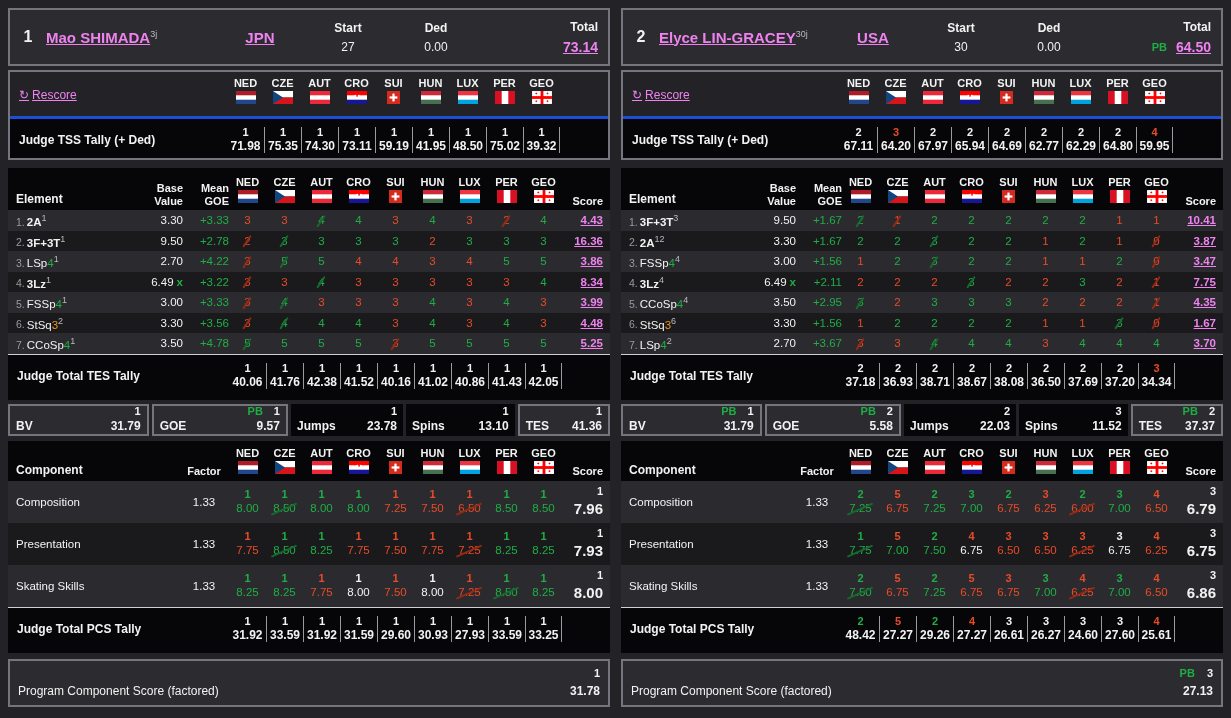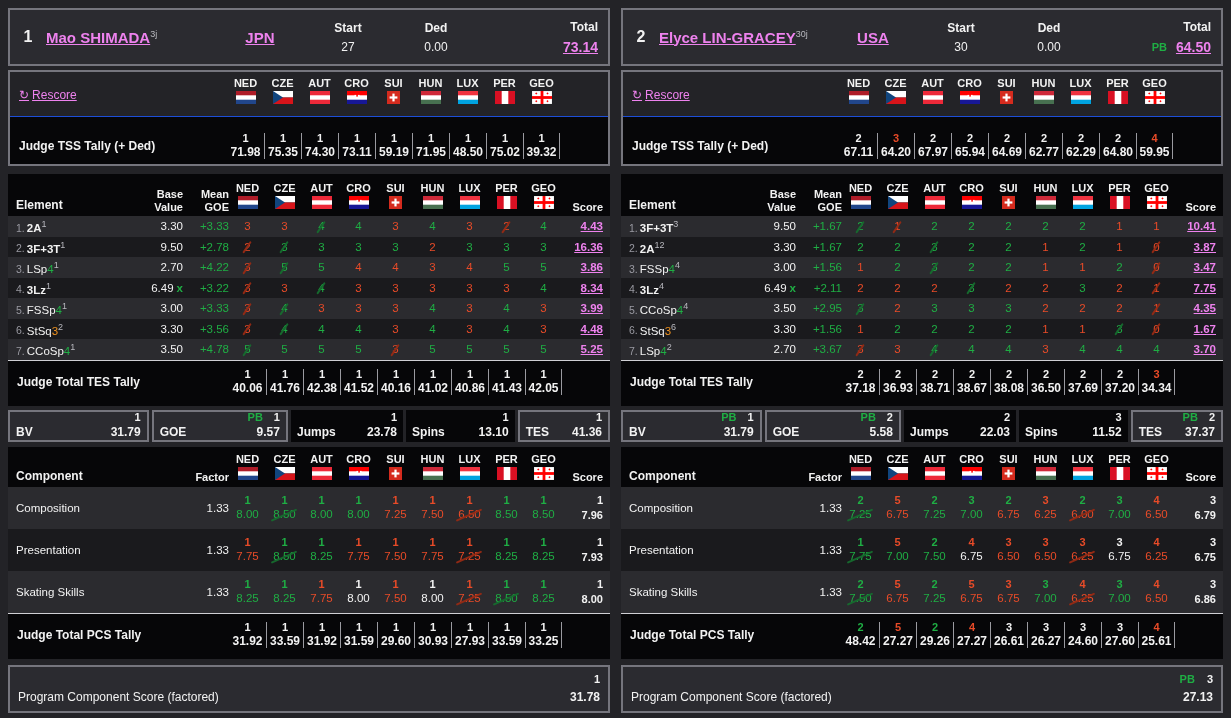--- a/index.html
+++ b/index.html
@@ -30,21 +30,21 @@
   .sval{font-size:12px}
   .stat.total{flex:0 0 118px}
   .stat.total .slbl{text-align:right}
   .totalline{display:flex;justify-content:flex-end;align-items:center;gap:9px}
   .totalv{font-weight:700;font-size:14px}
 
   
   .judgebox{margin-top:4px;background:var(--dark)}
   .jrow{display:flex;align-items:stretch}
   .jrow.heads{background:#232327;padding:5px 0 4px;min-height:44px}
-  .jrow.tallyrow{background:var(--dark);border-top:1px solid #1d4ed8;padding:16px 0 5px}
+  .jrow.tallyrow{background:var(--dark);border-top:3px solid #1d4ed8;padding:8px 0 5px}
   .jlabel{flex:1;display:flex;align-items:center;padding-left:9px;font-size:12px}
   .tlabel{font-weight:700}
   .jcols{display:flex;flex:0 0 333px;width:333px}
   .scorecol{flex:0 0 48px}
   .jc{flex:0 0 37px;text-align:center}
   .jcode{font-size:11px;font-weight:700;line-height:1.2}
   .flag{display:inline-block;margin-top:1px;line-height:0}
   .tcell{display:flex;flex-direction:column;justify-content:center;gap:2px}
   .tcell{border-left:1px solid var(--sep)}
   .tcell:first-child{border-left:none}
@@ -83,29 +83,29 @@
   .sbox{display:flex;flex-direction:column;justify-content:center;gap:3px;
         padding:2px 6px;background:var(--dark)}
   .sbox.boxed{border:2px solid var(--border);background:var(--panelbg)}
   .stop{display:flex;justify-content:flex-end;align-items:center;gap:11px;font-size:11px;font-weight:700;line-height:1}
   .sbot{display:flex;justify-content:space-between;font-size:12px;font-weight:700;line-height:1.1}
 
   
   .comptable{margin-top:5px;background:var(--dark);padding-bottom:2px}
   .chead{height:40px;align-items:flex-end;padding-bottom:3px}
   .cname{flex:1;padding-left:8px}
-  .cfactor{flex:0 0 50px;text-align:right}
+  .cfactor{flex:0 0 50px;text-align:center}
   .comp{height:42px;font-size:11.5px}
   .comp.odd{background:var(--rowlight)}
   .comp.even{background:var(--rowdark)}
   .ccell{display:flex;flex-direction:column;justify-content:center;gap:3px}
   .crank{font-size:11px;font-weight:700;line-height:1}
   .cscoretxt{font-size:11.5px;line-height:1}
   .comp .escore{display:flex;flex-direction:column;gap:3px;align-items:flex-end;justify-content:center}
-  .comp .escore .cval{font-size:11px;font-weight:700}
+  .comp .escore .cval{font-size:15px;font-weight:700}
 
   
   .pcsbox{margin-top:6px;height:48px;display:flex;flex-direction:column;justify-content:center;gap:5px;padding:0 8px}
   .pcstop{display:flex;justify-content:flex-end;align-items:center;gap:12px;font-weight:700;font-size:11px;line-height:1}
   .pcsbottom{display:flex;justify-content:space-between;align-items:center;font-size:12px}
   .pcsval{font-weight:700}
   .ricon{text-decoration:none;margin-right:3px}
 </style>
 </head>
 <body>
@@ -239,21 +239,21 @@
             <div class="jc tcell">
          <div class="trank" style="color:#f2f2f2">1</div>
          <div class="tval">73.11</div>
        </div>
             <div class="jc tcell">
          <div class="trank" style="color:#f2f2f2">1</div>
          <div class="tval">59.19</div>
        </div>
             <div class="jc tcell">
          <div class="trank" style="color:#f2f2f2">1</div>
-         <div class="tval">71.95</div>
+         <div class="tval">41.95</div>
        </div>
             <div class="jc tcell">
          <div class="trank" style="color:#f2f2f2">1</div>
          <div class="tval">48.50</div>
        </div>
             <div class="jc tcell">
          <div class="trank" style="color:#f2f2f2">1</div>
          <div class="tval">75.02</div>
        </div>
             <div class="jc tcell">

